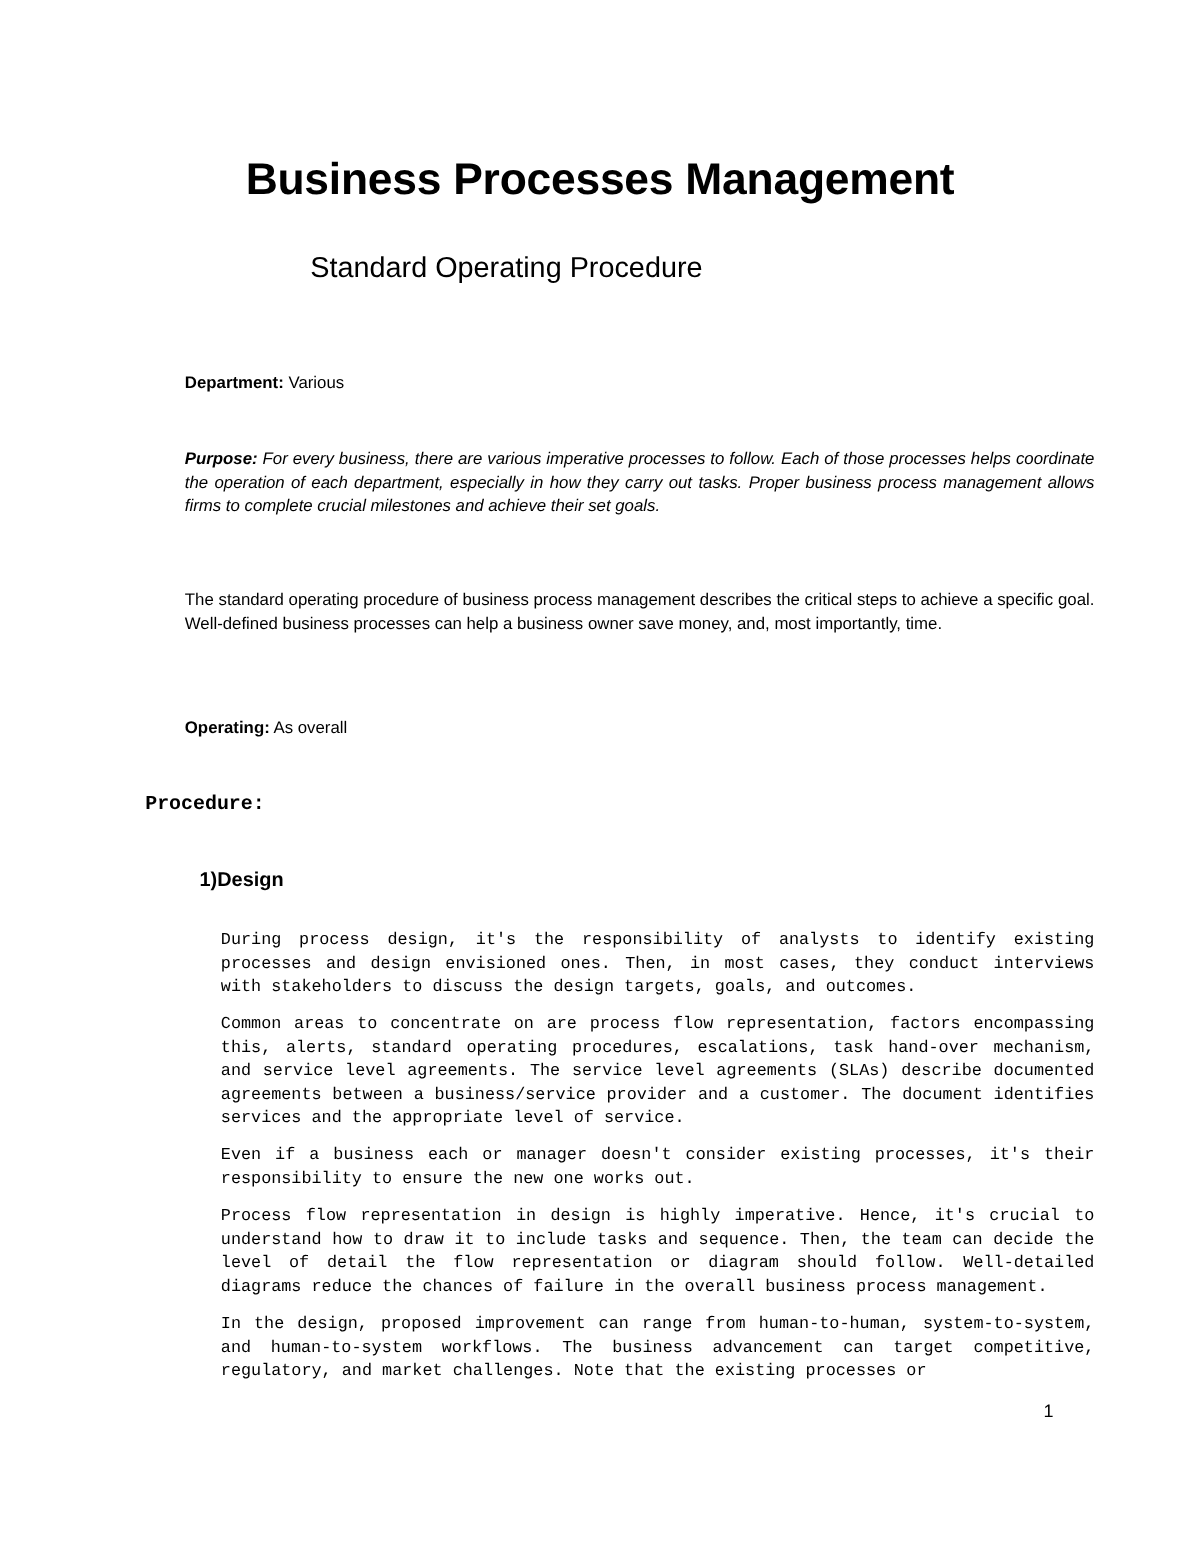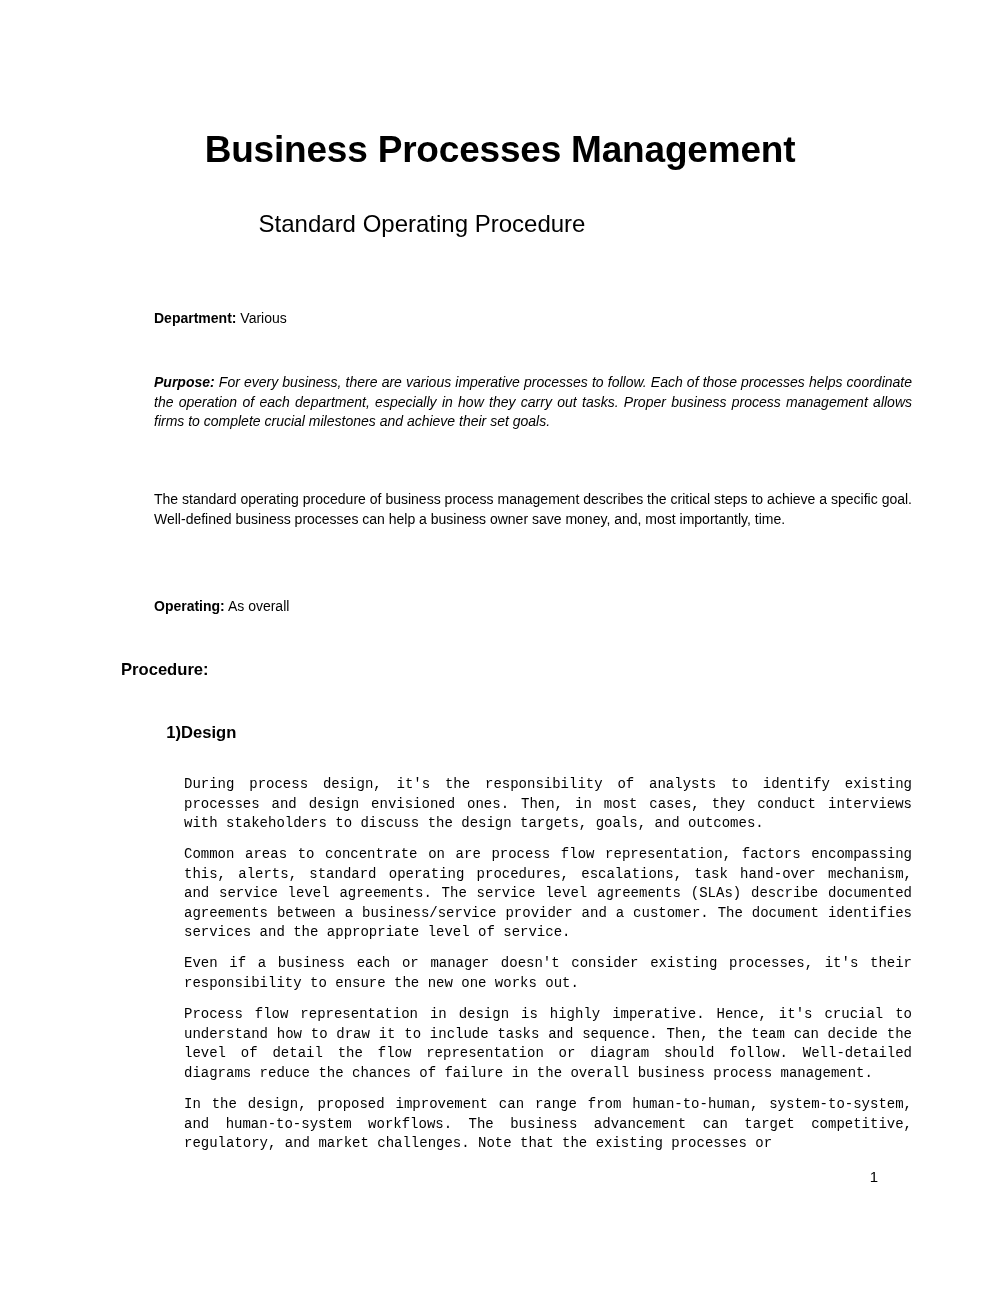--- a/index.html
+++ b/index.html
@@ -33,21 +33,21 @@
     <span>For every business, there are various imperative processes to follow. Each of those processes helps coordinate the operation of each department, especially in how they carry out tasks. Proper business process management allows firms to complete crucial milestones and achieve their set goals.</span>
   </div>
 
   <div class="para left" style="top:490px;">The standard operating procedure of business process management describes the critical steps to achieve a specific goal. Well-defined business processes can help a business owner save money, and, most importantly, time.</div>
 
   <div class="para left" style="top:597px;">
     <span class="lbl">Operating:</span>
     <span>As overall</span>
   </div>
 
-  <div class="heading" style="left:121px; top:660px;">Procedure:</div>
+  <div class="heading" style="left:121px; top:660px;font-family:Liberation Mono, monospace;">Procedure:</div>
 
   <div class="heading" style="left:151px; top:723px;text-align:right;">
     <span class="num">1)</span><span>Design</span>
   </div>
 
   <div class="para indent" style="top:775px;">During process design, it's the responsibility of analysts to identify existing processes and design envisioned ones. Then, in most cases, they conduct interviews with stakeholders to discuss the design targets, goals, and outcomes.</div>
   <div class="para indent" style="top:845px;">Common areas to concentrate on are process flow representation, factors encompassing this, alerts, standard operating procedures, escalations, task hand-over mechanism, and service level agreements. The service level agreements (SLAs) describe documented agreements between a business/service provider and a customer. The document identifies services and the appropriate level of service.</div>
   <div class="para indent" style="top:954px;">Even if a business each or manager doesn't consider existing processes, it's their responsibility to ensure the new one works out.</div>
   <div class="para indent" style="top:1005px;">Process flow representation in design is highly imperative. Hence, it's crucial to understand how to draw it to include tasks and sequence. Then, the team can decide the level of detail the flow representation or diagram should follow. Well-detailed diagrams reduce the chances of failure in the overall business process management.</div>
   <div class="para indent" style="top:1095px;">In the design, proposed improvement can range from human-to-human, system-to-system, and human-to-system workflows. The business advancement can target competitive, regulatory, and market challenges. Note that the existing processes or</div>

